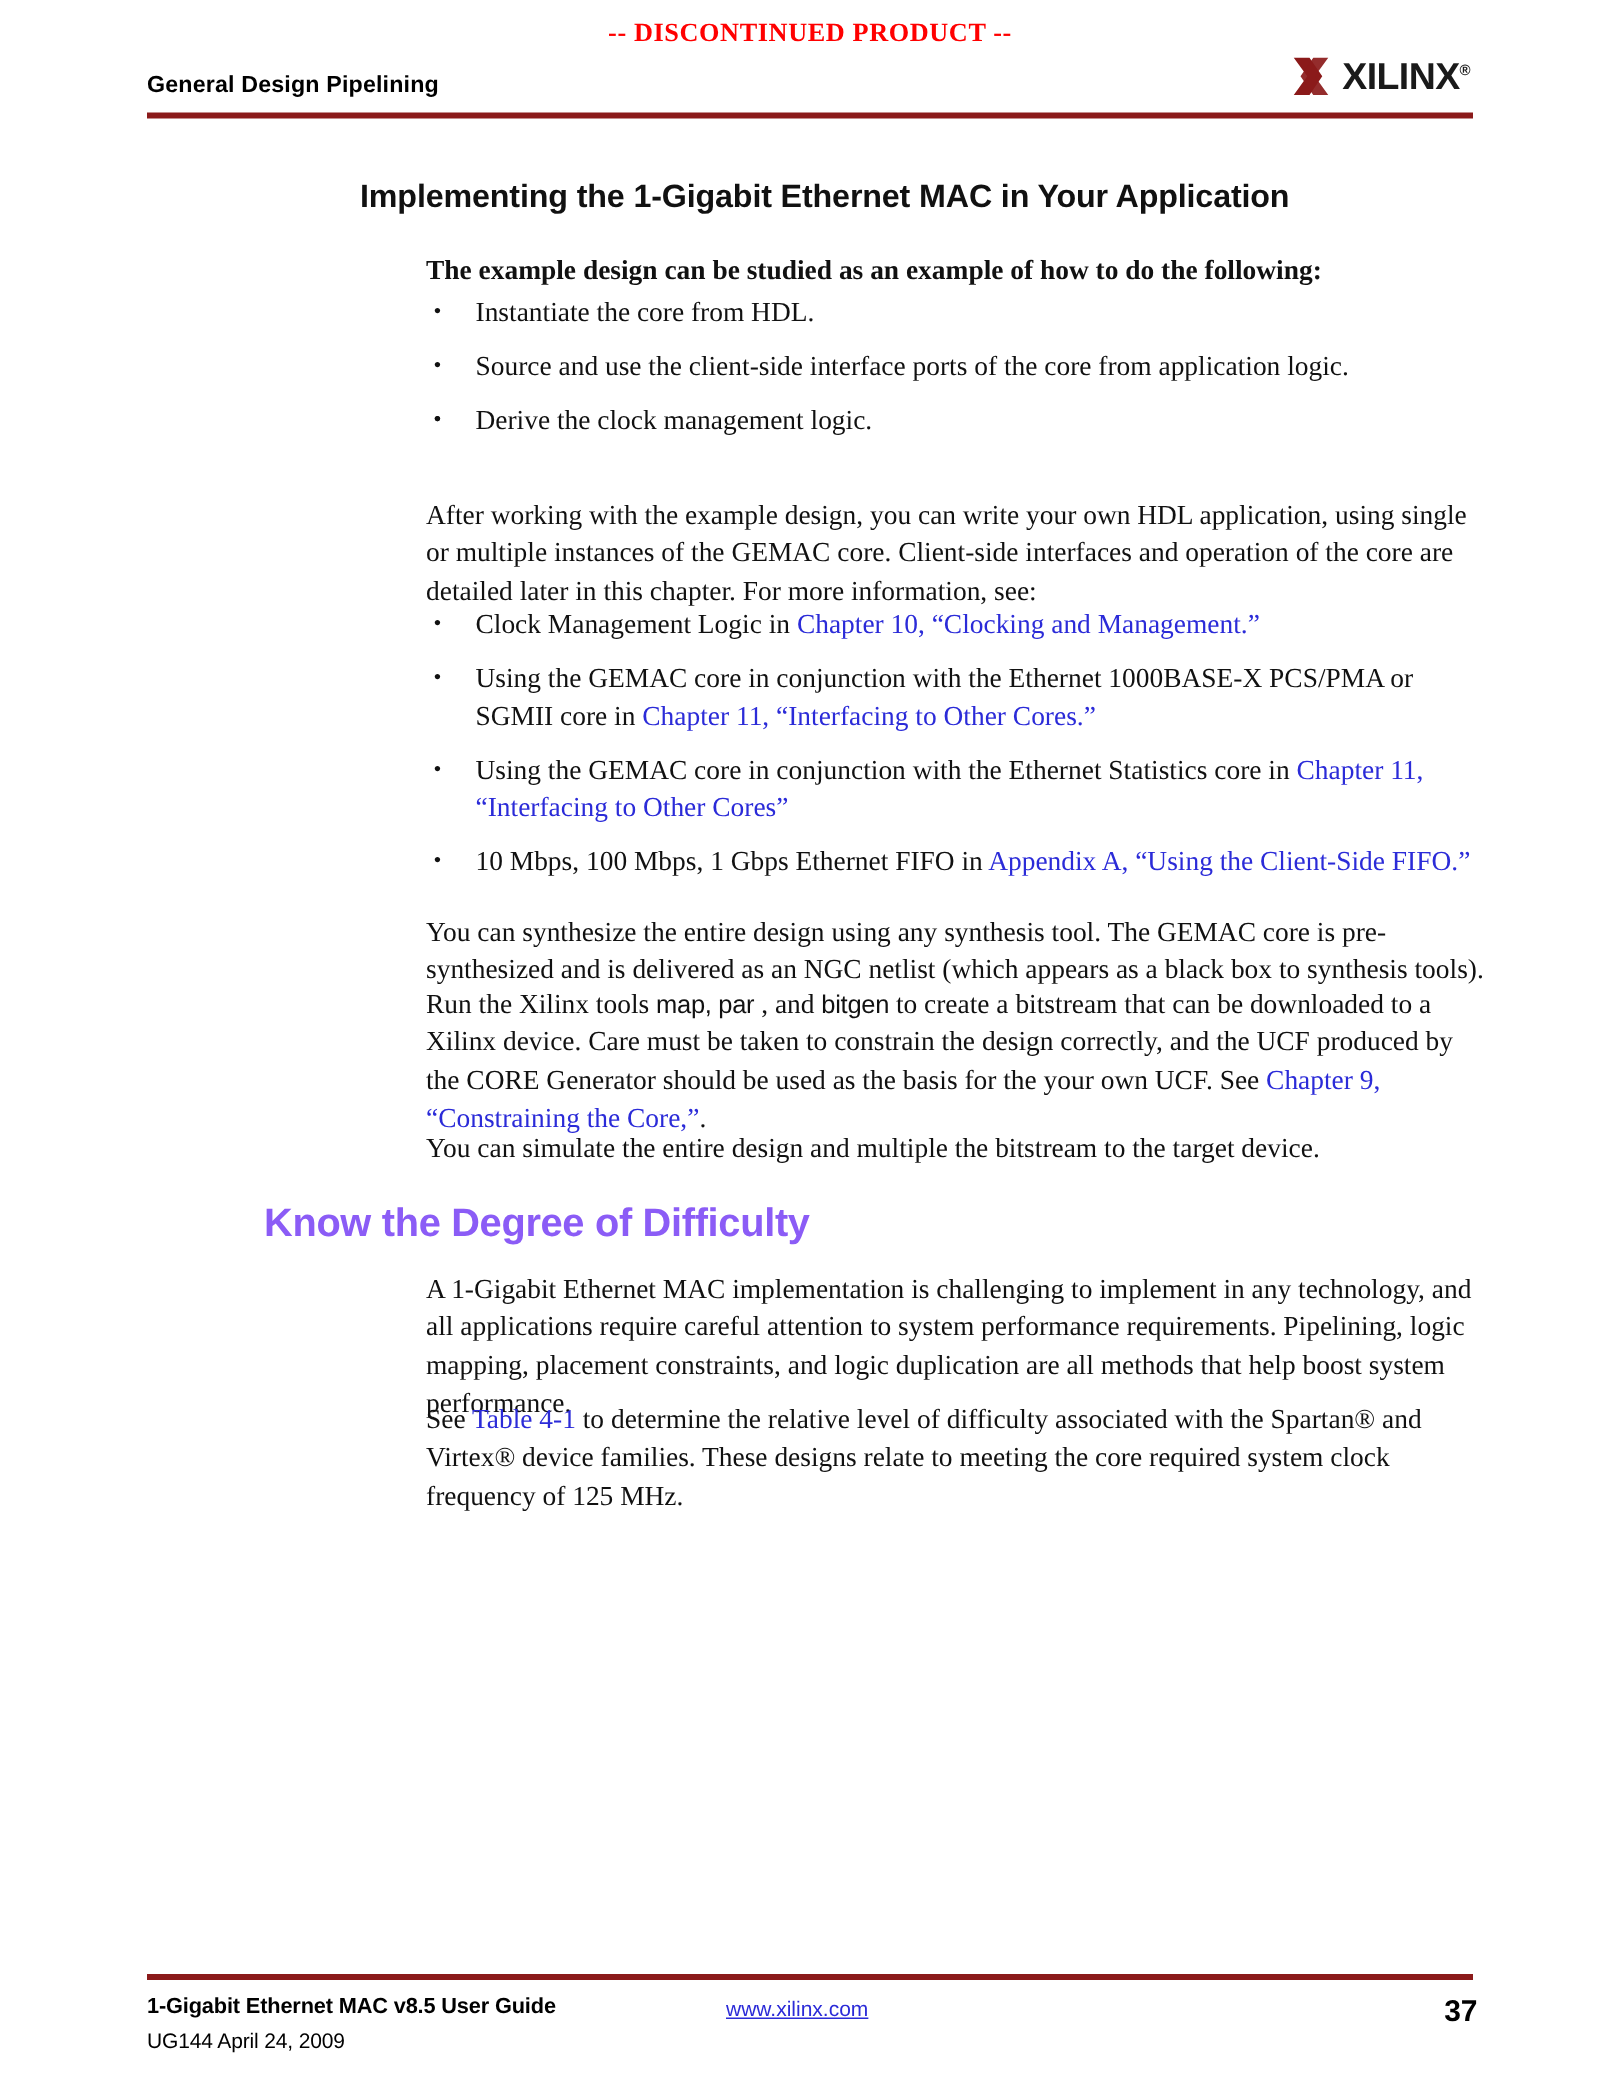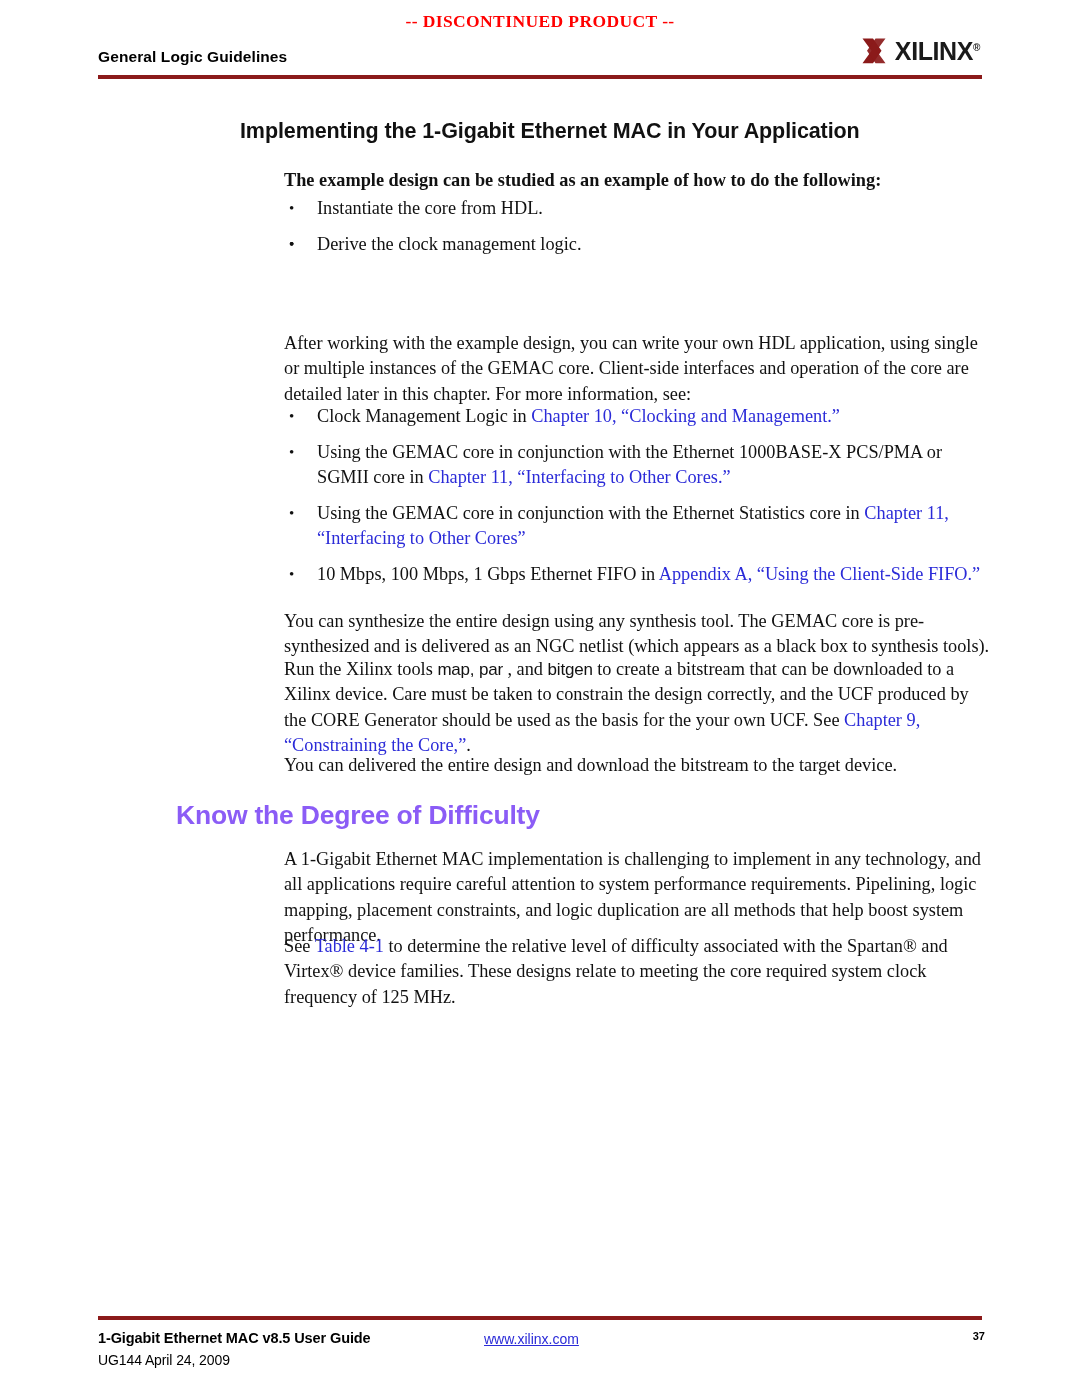--- a/index.html
+++ b/index.html
@@ -137,37 +137,37 @@
     font-family:"Liberation Sans", sans-serif;
     font-size:14px;
     color:#2b2bd8;
     text-decoration:underline;
   }
   .footer-page {
     position:absolute; left:955px; top:1330px;
     width:30px; text-align:right;
     font-family:"Liberation Sans", sans-serif;
     font-weight:bold;
-    font-size:11px;
+    font-size:20px;
     color:#000000;
   }
   .footer-sub {
     position:absolute; left:98px; top:1352px;
     font-family:"Liberation Sans", sans-serif;
     font-size:14px;
     color:#000000;
     letter-spacing:-0.1px;
   }
 </style>
 </head>
 <body>
 
 <div class="discontinued">-- DISCONTINUED PRODUCT --</div>
 
-<div class="running-header">General Logic Guidelines</div>
+<div class="running-header">General Design Pipelining</div>
 
 <div class="logo">
   <span>
     <svg class="logo-mark" width="30" height="28" viewBox="0 0 30 28" aria-hidden="true">
       <path d="M2.5 1.5 L13 1.5 L21.5 13.8 L13 26.3 L2.5 26.3 L11.5 13.8 Z" fill="#8b1a1a"></path>
       <path d="M15.5 1.5 L25.5 1.5 L16.5 13.8 L25.5 26.3 L15.5 26.3 L7.0 13.8 Z" fill="#8b1a1a" opacity="0.92"></path>
       <path d="M1.0 6.0 L9.0 13.8 L1.0 21.5 Z" fill="#ffffff" opacity="0.0"></path>
     </svg>
   </span>
   <span class="logo-word"><span>XILINX</span><span class="logo-reg">®</span></span>
@@ -176,21 +176,21 @@
 <div class="rule-top"></div>
 
 <div class="content">
 
   <h2 class="sec-head">Implementing the 1-Gigabit Ethernet MAC in Your Application</h2>
 
   <p class="body" style="top:168px;font-weight:bold;">The example design can be studied as an example of how to do the following:</p>
 
   <ul class="bullets" style="top:196px;">
     <li><span class="bul">•</span><span>Instantiate the core from HDL.</span></li>
-    <li><span class="bul">•</span></li>
+    <li><span class="bul">•</span><span>Source and use the client-side interface ports of the core from application logic.</span></li>
     <li><span class="bul">•</span></li>
     <li><span class="bul">•</span><span>Derive the clock management logic.</span></li>
   </ul>
 
   <p class="body" style="top:331px;">After working with the example design, you can write your own HDL application, using single or multiple instances of the GEMAC core. Client-side interfaces and operation of the core are detailed later in this chapter. For more information, see:</p>
 
   <ul class="bullets" style="top:404px;">
     <li>
       <span class="bul">•</span>
       <span>Clock Management Logic in </span><a class="xref" href="#">Chapter 10, “Clocking and Management.”</a>
@@ -206,21 +206,21 @@
     <li>
       <span class="bul">•</span>
       <span>10 Mbps, 100 Mbps, 1 Gbps Ethernet FIFO in </span><a class="xref" href="#">Appendix A, “Using the Client-Side FIFO.”</a>
     </li>
   </ul>
 
   <p class="body" style="top:609px;">You can synthesize the entire design using any synthesis tool. The GEMAC core is pre-synthesized and is delivered as an NGC netlist (which appears as a black box to synthesis tools).</p>
 
   <p class="body" style="top:657px;"><span>Run the Xilinx tools </span><code class="tool">map, par</code><span> , and </span><code class="tool">bitgen</code><span> to create a bitstream that can be downloaded to a Xilinx device. Care must be taken to constrain the design correctly, and the UCF produced by the CORE Generator should be used as the basis for the your own UCF. See </span><a class="xref" href="#">Chapter 9, “Constraining the Core,”</a><span>.</span></p>
 
-  <p class="body" style="top:753px;">You can delivered the entire design and download the bitstream to the target device.</p>
+  <p class="body" style="top:753px;">You can simulate the entire design and multiple the bitstream to the target device.</p>
 
   <h1 class="chap-head">Know the Degree of Difficulty</h1>
 
   <p class="body" style="top:847px;">A 1-Gigabit Ethernet MAC implementation is challenging to implement in any technology, and all applications require careful attention to system performance requirements. Pipelining, logic mapping, placement constraints, and logic duplication are all methods that help boost system performance.</p>
 
   <p class="body" style="top:934px;"><span>See </span><a class="xref" href="#">Table 4-1</a><span> to determine the relative level of difficulty associated with the Spartan® and Virtex® device families. These designs relate to meeting the core required system clock frequency of 125 MHz.</span></p>
 
 </div>
 
 <div class="rule-bottom"></div>

